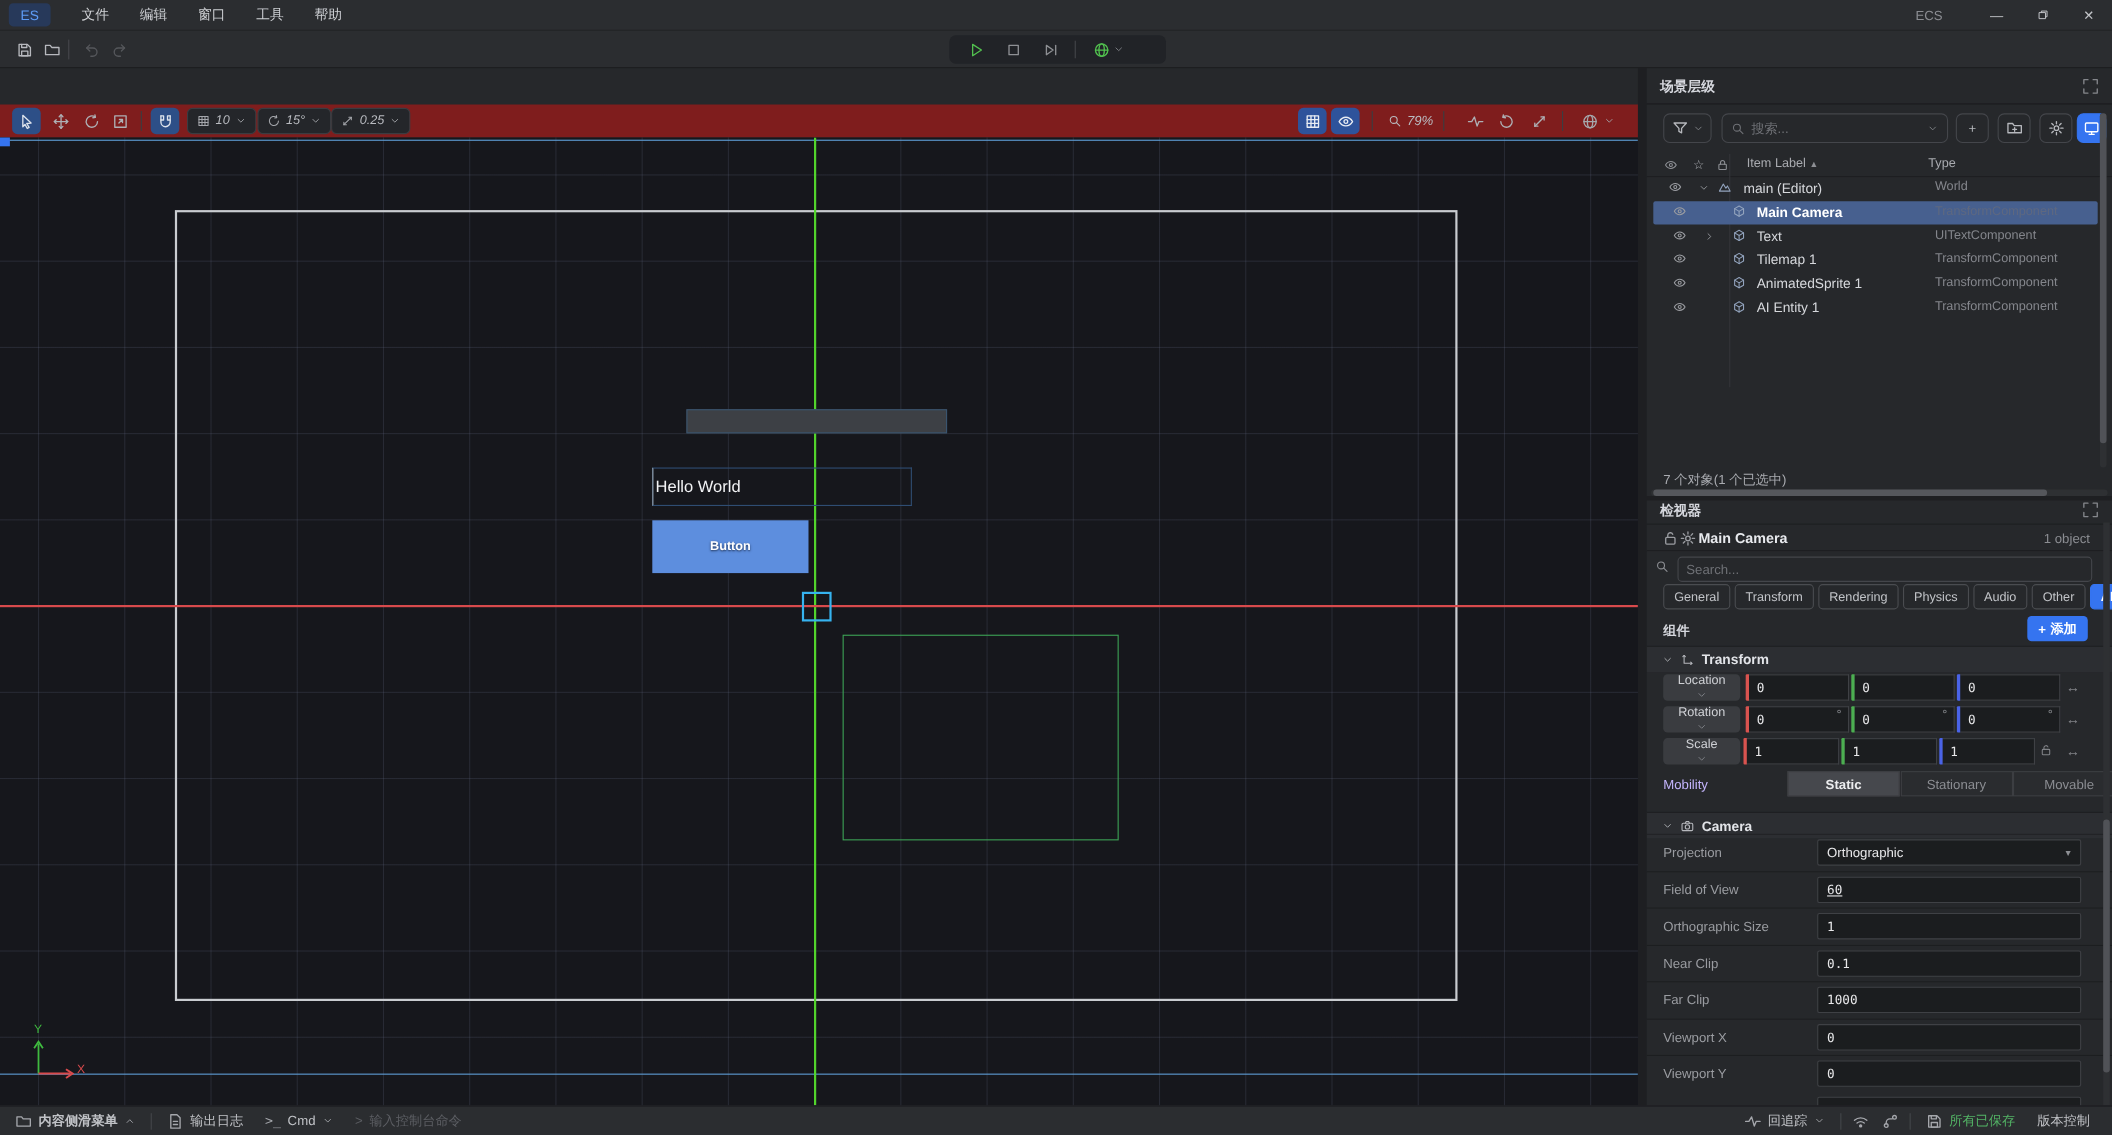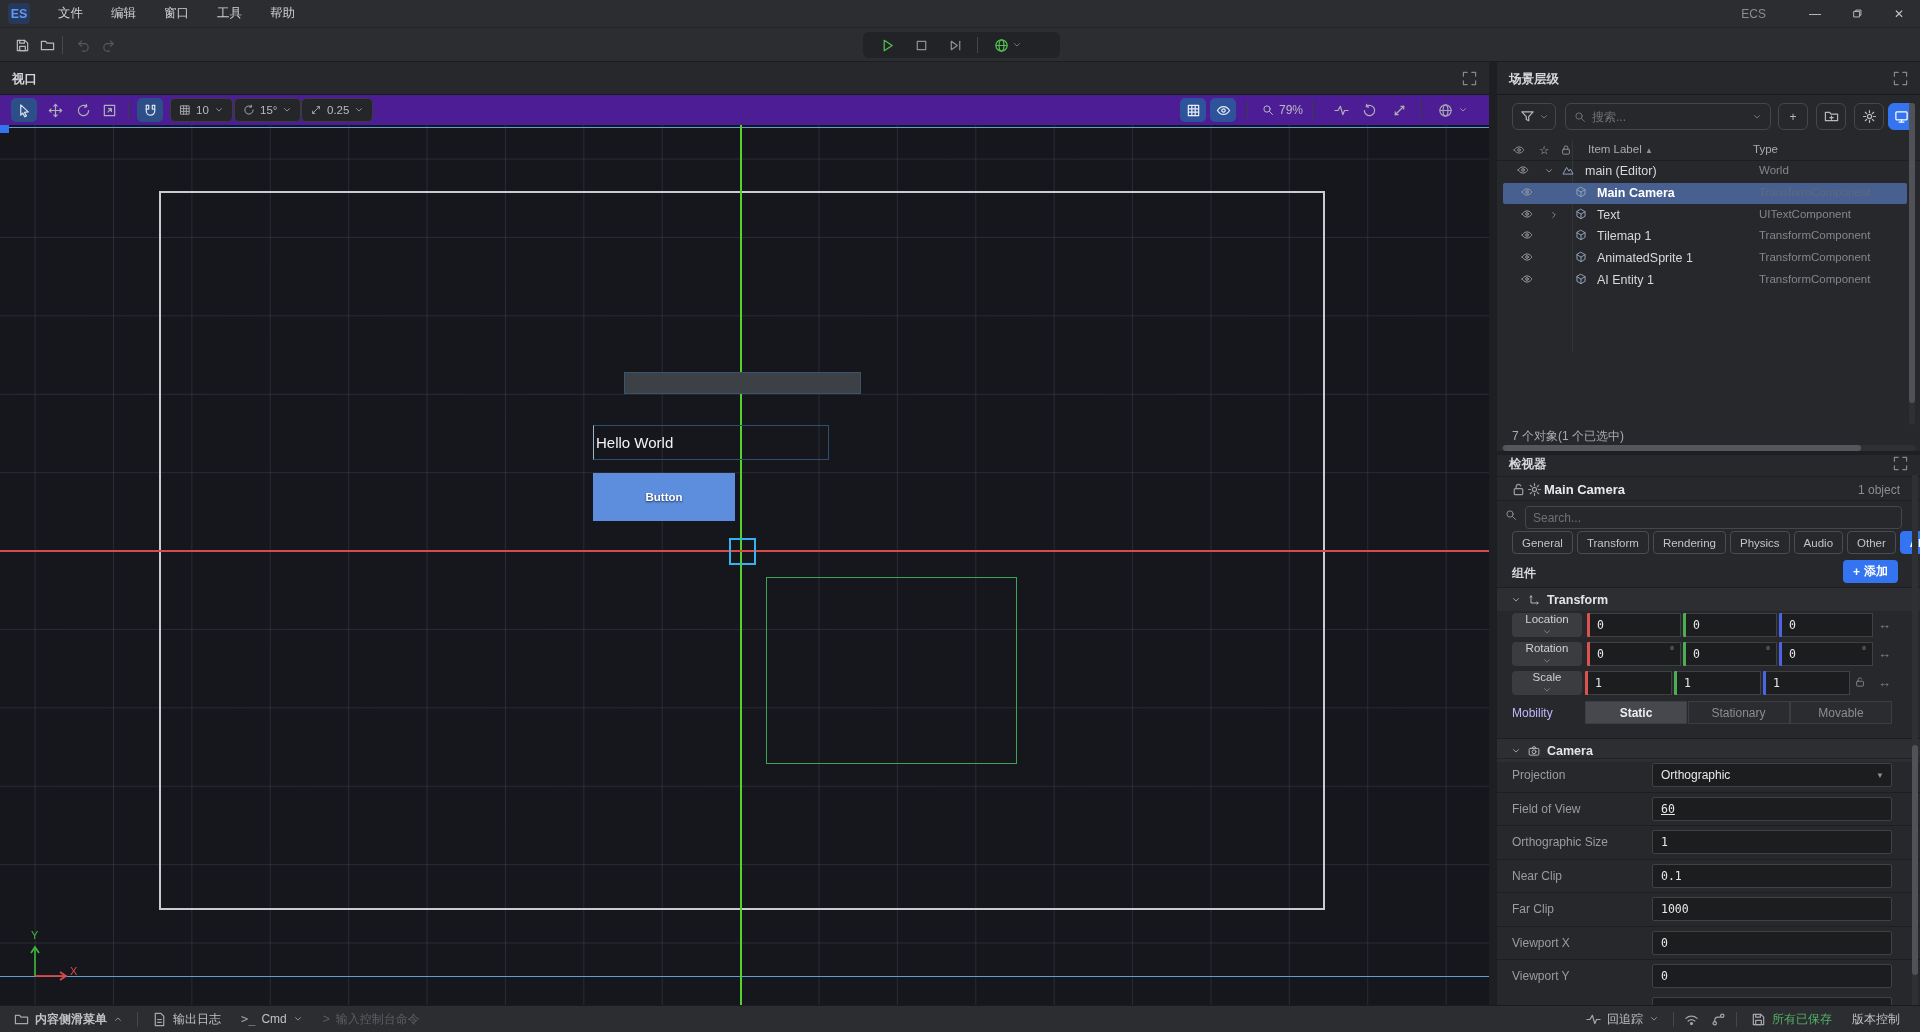--- a/index.html
+++ b/index.html
@@ -8,22 +8,22 @@
   .app { position:relative; width:1920px; height:1032px; background:#1e1f22; color:#ced0d4; font-size:12px; }
   svg { display:block; }
   .ic { display:inline-flex; align-items:center; justify-content:center; }
   .ic svg { width:15px; height:15px; }
   .ic.sm svg { width:12px; height:12px; }
   .ic.xs svg { width:10px; height:10px; }
 
   
   .menubar { position:absolute; left:0; top:0; width:1920px; height:28px; background:#2b2d30;
     display:flex; align-items:center; border-bottom:1px solid #222326; }
-  .logo { margin-left:8px; width:22px; height:21px; border-radius:4px; background:#27395a;
-    color:#5d9bf5; font-weight:bold; font-size:12.5px; display:flex; align-items:center; justify-content:center; }
+  .logo { margin-left:8px; width:38px; height:21px; border-radius:4px; background:#27395a;
+    color:#5d9bf5; font-weight:normal; font-size:12.5px; display:flex; align-items:center; justify-content:center; }
   .menus { display:flex; margin-left:14px; }
   .menu-item { padding:0 14px; height:28px; display:flex; align-items:center; color:#ced0d4; font-size:12.5px; cursor:default; }
   .mb-right { margin-left:auto; display:flex; align-items:center; height:28px; }
   .ecs { color:#8b8d92; font-size:12px; margin-right:28px; }
   .winbtn { width:42px; height:28px; display:flex; align-items:center; justify-content:center; color:#c3c5c9; font-size:12px; }
   .winbtn svg { width:11px; height:11px; }
 
   
   .toolbar { position:absolute; left:0; top:28px; width:1920px; height:34px; background:#2b2d30; border-bottom:1px solid #1c1d20; }
   .tb-ic { position:absolute; top:8px; width:20px; height:18px; color:#b7b9be; }
@@ -33,21 +33,21 @@
     display:flex; align-items:center; gap:10px; padding:0 12px; }
   .pg-btn { width:24px; height:22px; display:flex; align-items:center; justify-content:center; color:#8e9094; }
   .pg-btn.green { color:#52c24f; }
   .pg-div { width:1px; height:16px; background:#44464a; }
 
   
   .vp { position:absolute; left:0; top:62px; width:1489px; height:943px; background:#26282b; }
   .panel-head { position:absolute; left:0; top:0; width:100%; height:33px; border-bottom:1px solid #191a1d; }
   .panel-title { position:absolute; left:12px; top:9px; font-size:12.5px; font-weight:bold; color:#d5d7dd; }
   .fs-ic { position:absolute; top:9px; width:15px; height:15px; color:#85878c; }
-  .vp-toolstrip { position:absolute; left:0; top:33px; width:100%; height:30px; background:#4c1d95; }
+  .vp-toolstrip { position:absolute; left:0; top:33px; width:100%; height:30px; background:#7f1d1d;font-style:italic; }
   .tool-btn { position:absolute; top:3px; width:26px; height:24px; border-radius:5px; display:flex; align-items:center; justify-content:center; color:#aeb0b5; }
   .tool-btn.sel { background:#2d4f87; color:#dde3ec; }
   .tool-btn.sel2 { background:#2e539b; color:#e8ecf3; }
   .vpill { position:absolute; top:3px; height:24px; background:#24262a; border:1px solid #3a3c41; border-radius:5px;
     display:flex; align-items:center; gap:5px; padding:0 8px; color:#b9bbc0; font-size:11.5px; }
   .vpill .ic { color:#a5a7ac; }
   .chev { color:#85878c; }
   .strip-div { position:absolute; top:6px; width:1px; height:18px; background:#3b3d41; }
   .zoom-lbl { position:absolute; top:3px; height:24px; display:flex; align-items:center; gap:5px; color:#b9bbc0; font-size:12px; }
 
@@ -120,21 +120,21 @@
   .secthead .ic { color:#b6b8bd; }
   .veclbl { position:absolute; left:15px; width:70px; height:24px; background:#3a3c40; border-radius:4px;
     display:flex; align-items:center; justify-content:space-between; padding:0 7px; color:#cfd1d5; font-size:11.5px;flex-direction:column; }
   .numip { position:absolute; height:24px; background:#1b1d1f; border:1px solid #3f4145; border-left:none; color:#e8e8ea;
     font-family:"DejaVu Sans Mono",monospace; font-size:11.5px; display:flex; align-items:center; padding-left:7px; }
   .numip .edge { position:absolute; left:-3px; top:-1px; width:3px; height:24px; border-radius:1px 0 0 1px; }
   .numip .deg { position:absolute; right:5px; top:2px; color:#8d8f94; font-size:10px; }
   .linkic { position:absolute; color:#808287; font-size:13px; }
   .moblbl { position:absolute; left:15px; color:#c4b5fd; font-size:12px; }
   .seg { position:absolute; height:23px; display:flex; align-items:center; justify-content:center;
-    border:1px solid #3c3e42; background:#2a2c2f; color:#8b8d92; font-size:12px; }
+    border:1px solid #3c3e42; background:#2a2c2f; color:#8b8d92; font-size:12px;margin-left:40px; }
   .seg.active { background:#46484d; color:#ecedef; font-weight:bold; }
   .proplbl { position:absolute; left:15px; color:#9a9ca1; font-size:12px; }
   .propip { position:absolute; left:155px; width:240px; height:24px; background:#1b1d1f; border:1px solid #3f4145; border-radius:2px;
     color:#e8e8ea; font-family:"DejaVu Sans Mono",monospace; font-size:11.5px; display:flex; align-items:center; padding-left:8px; }
   .propip.dd { font-family:"Liberation Sans",sans-serif; font-size:12px; }
   .propip .dda { position:absolute; right:7px; top:7px; color:#8d8f94; font-size:8px; }
   .proprow-div { position:absolute; left:0; width:100%; height:1px; background:rgba(0,0,0,0.25); }
   .iscroll { position:absolute; left:415px; top:20px; width:6px; height:530px; background:#2e3033; }
   .iscroll .thumb { position:absolute; left:0; top:270px; width:6px; height:230px; border-radius:3px; background:#505257; }
 
@@ -239,28 +239,20 @@
         <span class="ic xs chev">
             <svg viewBox="0 0 16 16" fill="none" stroke="currentColor" stroke-width="1.3" stroke-linecap="round" stroke-linejoin="round">
               <path d="M4 5.7L8 9.7l4-4"></path>
             </svg>
           </span>
       </div>
     </div>
   </div>
 
   <div class="vp">
-    <div class="panel-head">
-      <div class="panel-title">视口</div>
-      <span class="fs-ic ic" style="right:12px">
-          <svg viewBox="0 0 16 16" fill="none" stroke="currentColor" stroke-width="1.3" stroke-linecap="round" stroke-linejoin="round">
-            <path d="M1.5 5.5v-4h4M10.5 1.5h4v4M14.5 10.5v4h-4M5.5 14.5h-4v-4"></path>
-          </svg>
-        </span>
-    </div>
     <div class="vp-toolstrip">
       <div class="tool-btn sel" style="left:11px">
           <span class="ic">
             <svg viewBox="0 0 16 16" fill="none" stroke="currentColor" stroke-width="1.3" stroke-linecap="round" stroke-linejoin="round">
               <path d="M4 2l8 7.5-4.2.4 2.3 3.8-1.8 1-2.2-3.9L4 13z"></path>
             </svg>
           </span>
         </div>
       <div class="tool-btn" style="left:42px">
           <span class="ic">

